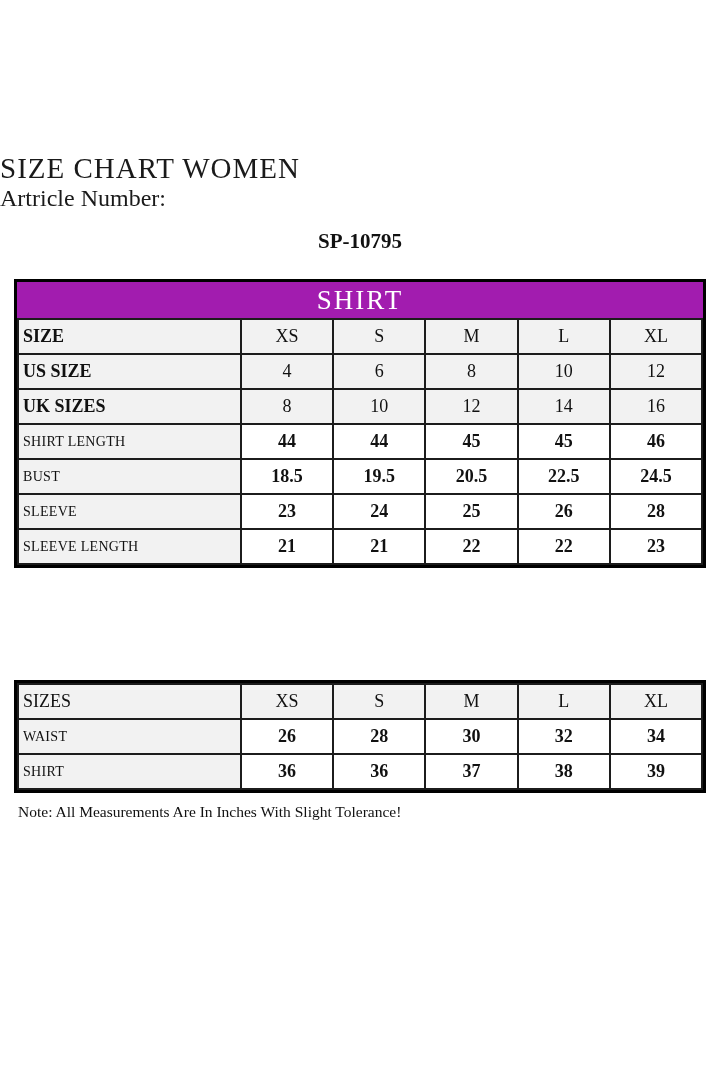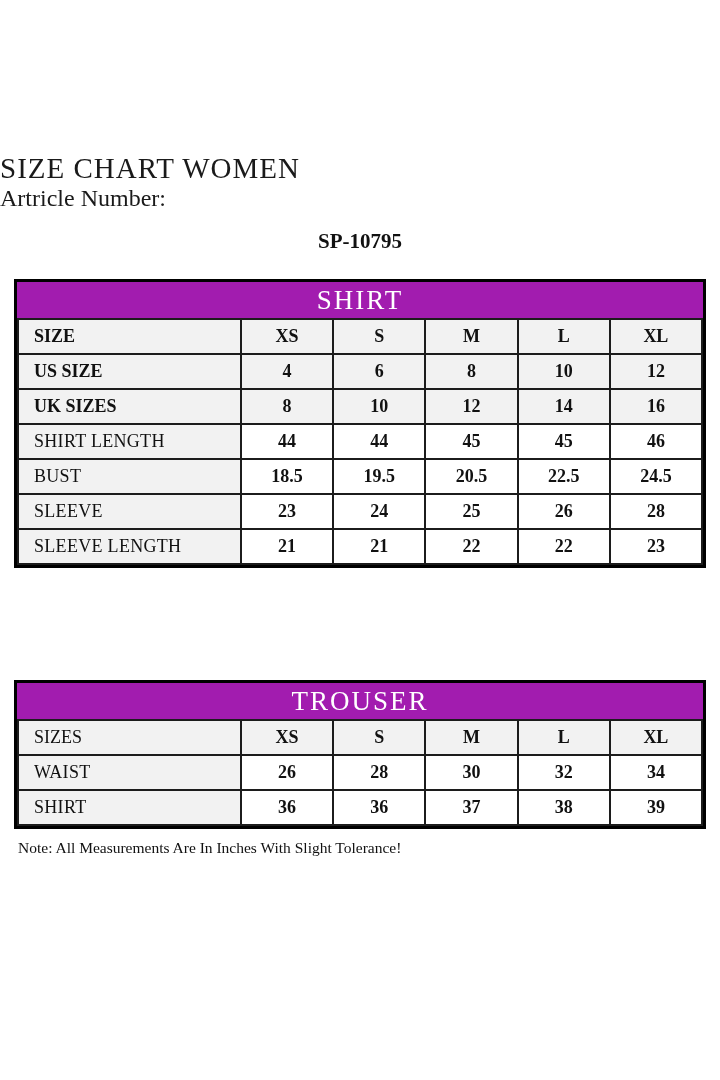--- a/index.html
+++ b/index.html
@@ -51,34 +51,34 @@
     table-layout: fixed;
   }
   th, td {
     border: 2px solid #1c1c1c;
     height: 35px;
     vertical-align: middle;
   }
   th {
     width: 32.6%;
     text-align: left;
-    padding-left: 15px;
+    padding-left: 4px;
     font-weight: normal;
     font-size: 18px;
     background: #f2f2f2;
     color: #111111;
   }
   td {
     text-align: center;
     font-size: 18px;
     color: #111111;
   }
-  tr.header td { background: #f2f2f2; font-weight: bold; }
+  tr.header td { background: #f2f2f2; font-weight: normal; }
   tr.lbl-bold th { font-weight: bold; }
-  tr.measure th { font-size: 18px; letter-spacing: 0.3px; }
+  tr.measure th { font-size: 14px; letter-spacing: 0.3px; }
   tr.measure td { background: #ffffff; font-weight: bold; }
   .note {
     margin: 10px 0 0 18px;
     font-size: 15.5px;
     color: #111111;
   }
 </style>
 </head>
 <body>
 
@@ -144,21 +144,20 @@
           <td>21</td>
           <td>22</td>
           <td>22</td>
           <td>23</td>
         </tr>
       </tbody>
   </table>
 </div>
 
 <div class="size-table trouser">
-  <div class="banner">TROUSER</div>
   <table>
     <tbody>
         <tr class="header">
           <th>SIZES</th>
           <td>XS</td>
           <td>S</td>
           <td>M</td>
           <td>L</td>
           <td>XL</td>
         </tr>

